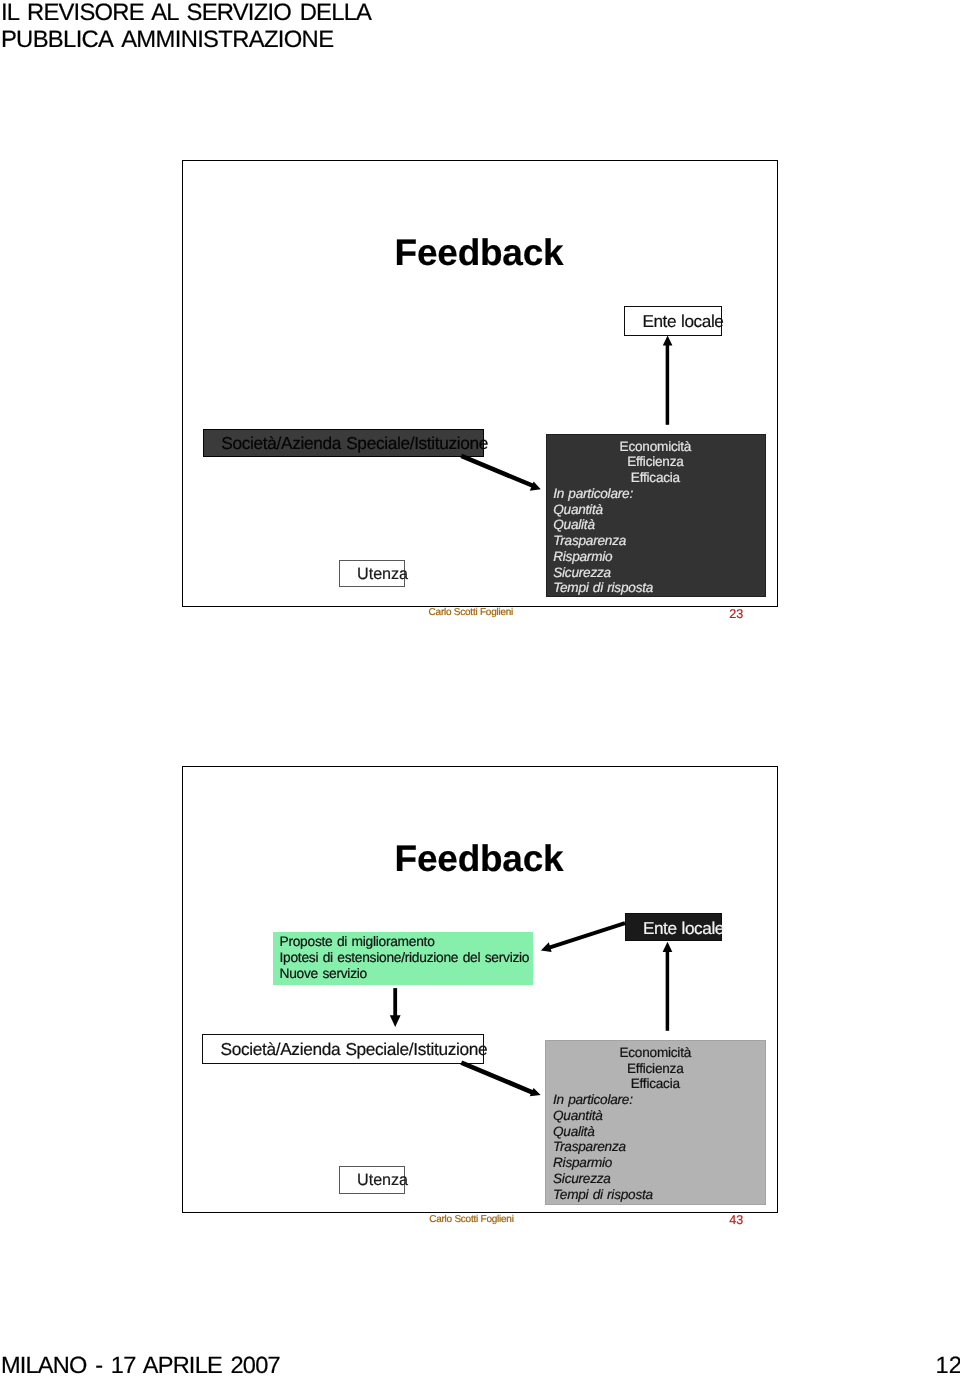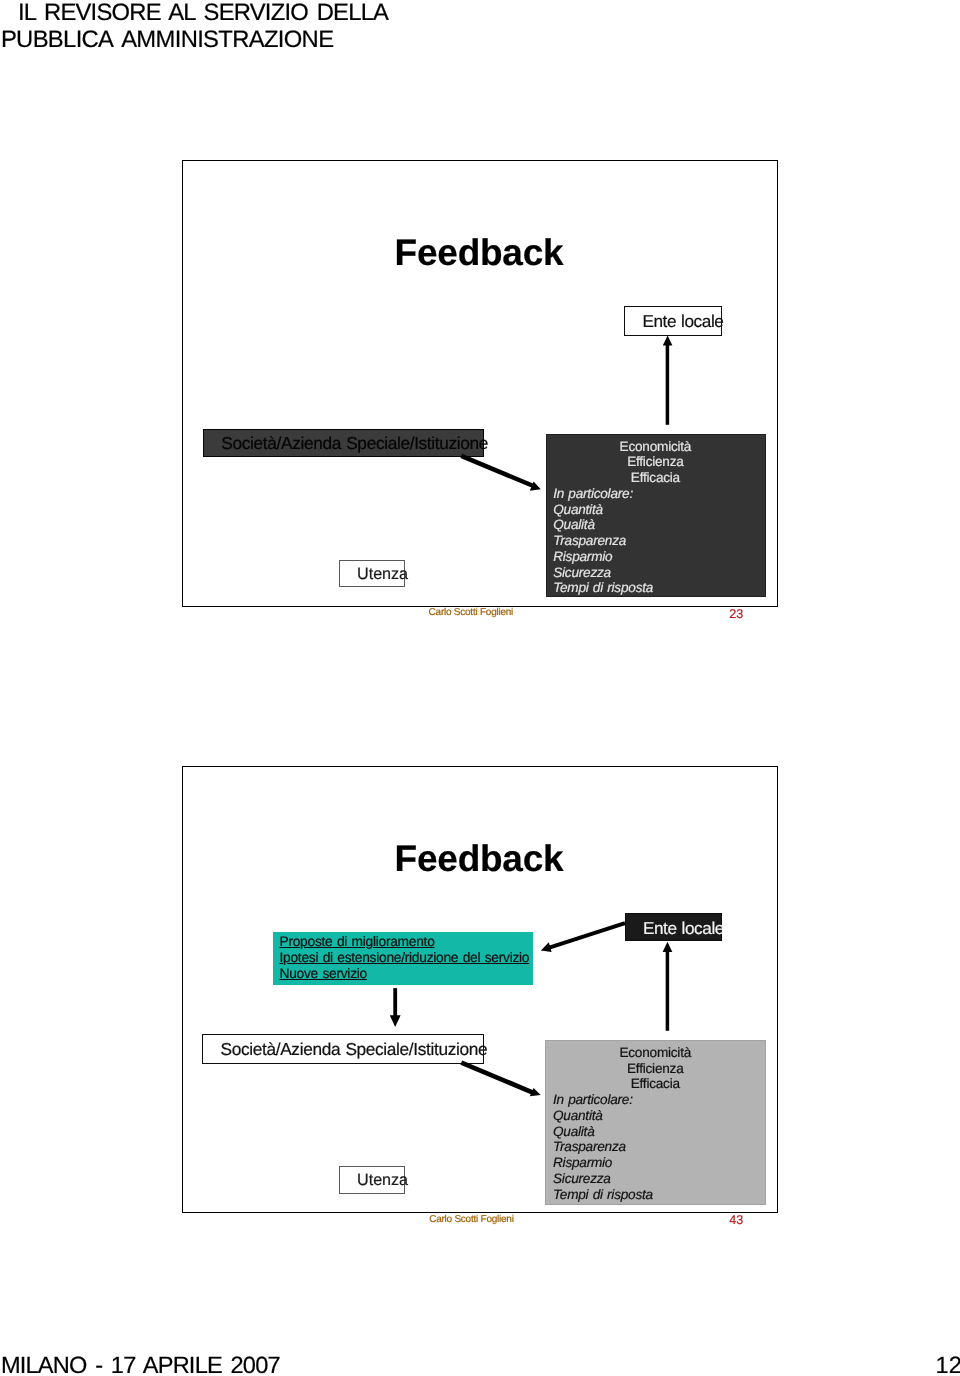--- a/index.html
+++ b/index.html
@@ -2,21 +2,21 @@
 <html><head>
 <meta charset="utf-8">
 <title>Handout</title>
 <style>
   html,body{margin:0;padding:0;}
   body{width:960px;height:1376px;background:#ffffff;font-family:"Liberation Sans",sans-serif;color:#000;
        overflow:hidden;position:relative;-webkit-font-smoothing:antialiased;text-rendering:geometricPrecision;
        -webkit-text-stroke:0.2px currentColor;}
   .page{position:absolute;left:0;top:0;width:960px;height:1376px;}
   .hdr{position:absolute;left:0.9px;top:-1.2px;width:820px;font-size:23.8px;line-height:27px;}
-  .hdr .h1{letter-spacing:-0.78px;word-spacing:2.9px;padding-left:17px;}
+  .hdr .h1{letter-spacing:-0.78px;word-spacing:2.9px;}
   .hdr .h2{letter-spacing:-0.66px;word-spacing:4.5px;}
   .ftr{position:absolute;left:0.9px;top:1353px;width:960.6px;font-size:23.6px;line-height:26px;letter-spacing:-0.79px;word-spacing:2.8px;}
   .ftr .pg{position:absolute;right:-0.3px;top:0;letter-spacing:0;}
   .slide{position:absolute;background:#fff;}
   .sframe{position:absolute;left:0;top:0;width:100%;height:100%;box-sizing:border-box;border:1.4px solid #000;}
   .sl1{left:182px;top:160px;width:596px;height:447px;}
   .sl2{left:182px;top:766px;width:596px;height:447px;}
   .inner{position:absolute;left:0;top:0;width:100%;height:100%;margin-top:36px;}
   .title{position:absolute;font-weight:bold;font-size:37px;line-height:37px;white-space:nowrap;letter-spacing:-0.24px;}
   .box{position:absolute;box-sizing:border-box;white-space:nowrap;padding-left:17px;}
@@ -30,22 +30,22 @@
         font-size:17.3px;line-height:27.6px;letter-spacing:-0.35px;word-spacing:0.75px;text-indent:0.35px;text-align:center;color:#050505;}
   .ute1{left:157px;top:364px;width:66.4px;height:27.4px;border:1.2px solid #595959;background:#fff;
         font-size:16.2px;line-height:27.7px;letter-spacing:-0.04px;text-indent:0.04px;text-align:center;color:#1a1a1a;}
   .panel1{left:363.6px;top:237.8px;width:220.4px;height:163.3px;background:#333333;color:#e3e3e3;border:1px solid #1f1f1f;
         font-size:13.6px;line-height:15.76px;padding:3.8px 0 0 6.6px;box-sizing:border-box;letter-spacing:-0.22px;word-spacing:0.7px;}
   .panel1 .c{text-align:center;padding-right:7.6px;text-indent:0.22px;}
   .panel1 .i{font-style:italic;text-align:left;}
   
   .ente2{left:442.5px;top:110.7px;width:97.2px;height:28.1px;background:#1a1a1a;border:1.4px solid #0d0d0d;
         font-size:17.2px;line-height:28.1px;letter-spacing:-0.43px;word-spacing:0.7px;text-indent:0.43px;text-align:center;color:#f2f2f2;}
-  .prop2{left:90.7px;top:129.7px;width:260px;height:53.7px;background:#14b8a6;color:#101010;
-        font-size:13.8px;line-height:15.8px;padding:2.4px 0 0 6.8px;box-sizing:border-box;letter-spacing:-0.28px;word-spacing:0.9px;text-decoration:underline;}
+  .prop2{left:90.7px;top:129.7px;width:260px;height:53.7px;background:#86efac;color:#101010;
+        font-size:13.8px;line-height:15.8px;padding:2.4px 0 0 6.8px;box-sizing:border-box;letter-spacing:-0.28px;word-spacing:0.9px;}
   .soc2{left:20.2px;top:232px;width:282.3px;height:29.5px;background:#fff;border:1.6px solid #0d0d0d;
         font-size:17.3px;line-height:28.5px;letter-spacing:-0.35px;word-spacing:0.75px;text-indent:0.35px;text-align:center;color:#111;}
   .ute2{left:157px;top:364.4px;width:66.4px;height:27.2px;border:1.2px solid #595959;background:#fff;
         font-size:16.2px;line-height:27.6px;letter-spacing:-0.04px;text-indent:0.04px;text-align:center;color:#1a1a1a;}
   .panel2{left:363.4px;top:238px;width:220.5px;height:164.7px;background:#b3b3b3;color:#121212;border:1px solid #a3a3a3;
         font-size:13.6px;line-height:15.75px;padding:3.8px 0 0 6.6px;box-sizing:border-box;letter-spacing:-0.22px;word-spacing:0.7px;}
   .panel2 .c{text-align:center;padding-right:7.6px;text-indent:0.22px;}
   .panel2 .i{font-style:italic;text-align:left;}
 </style>
 </head>

